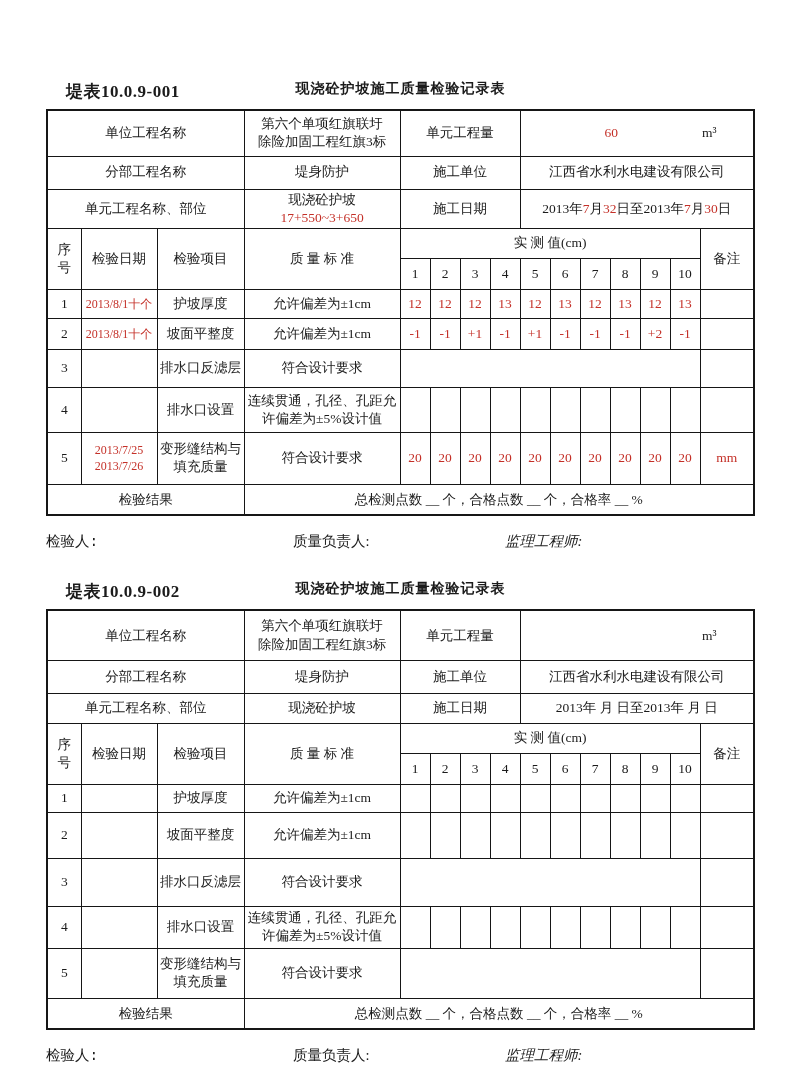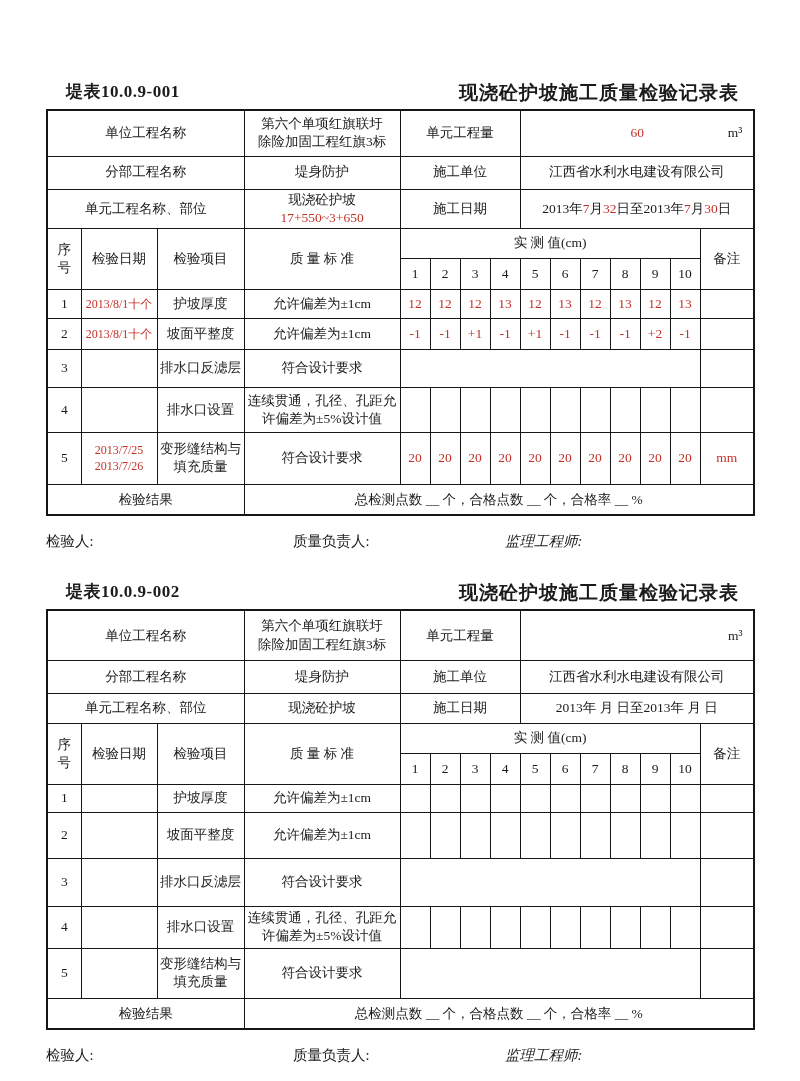--- a/index.html
+++ b/index.html
@@ -1,38 +1,38 @@
 <!DOCTYPE html>
 <html><head>
 <meta charset="utf-8">
 <style>
   html,body{margin:0;padding:0;}
   body{
     width:800px;height:1081px;background:#ffffff;
     font-family:"Liberation Serif","DejaVu Serif",serif;
     color:#1b1b1b;
   }
-  .sheet{padding:80px 61px 0 46px;}
+  .sheet{padding:80px 45px 0 46px;}
   .title-row{position:relative;height:26px;margin-bottom:3px;}
   .form-no{position:absolute;left:20px;top:0;font-weight:bold;font-size:17px;letter-spacing:.5px;}
-  .form-title{position:absolute;left:0;right:0;top:0;text-align:right;font-weight:bold;font-size:19px;letter-spacing:1px;}
+  .form-title{position:absolute;left:0;right:0;top:0;text-align:center;font-weight:bold;font-size:14px;letter-spacing:1px;}
   table{border-collapse:collapse;table-layout:fixed;width:707px;border:2.5px solid #161616;}
   td{
     border:1.7px solid #161616;text-align:center;vertical-align:middle;
     font-size:13.5px;padding:1px 2px;overflow:hidden;line-height:1.35;
   }
   td.seqh{padding:0 5px;word-break:break-all;}
   td.datec{padding:0;font-size:12px;}
   .rd{color:#c43028;}
   .uq{padding:0;}
-  .uq-in{display:flex;align-items:center;width:100%;margin-left:26px;}
+  .uq-in{display:flex;align-items:center;width:100%;}
   .uq-val{flex:0 0 78%;text-align:center;}
   .uq-unit{flex:0 0 22%;text-align:left;}
   .sig-row{display:flex;align-items:center;height:26px;margin-top:12px;font-size:14.5px;}
-  .sig1{width:247px;}
+  .sig1{width:247px;font-family:Liberation Mono, monospace;}
   .sig2{width:212px;}
   .sig3{flex:1;font-style:italic;}
   .gap2{height:26px;}
   
   .ra1{height:46px}.ra2{height:33px}.ra3{height:36px}.rah1{height:30px}.rah2{height:31px}
   .rar1{height:29px}.rar2{height:31px}.rar3{height:38px}.rar4{height:45px}.rar5{height:52px}.rares{height:31px}
   
   .rb1{height:50px}.rb2{height:33px}.rb3{height:30px}.rbh1{height:30px}.rbh2{height:31px}
   .rbr1{height:28px}.rbr2{height:46px}.rbr3{height:48px}.rbr4{height:42px}.rbr5{height:50px}.rbres{height:31px}
 </style>

